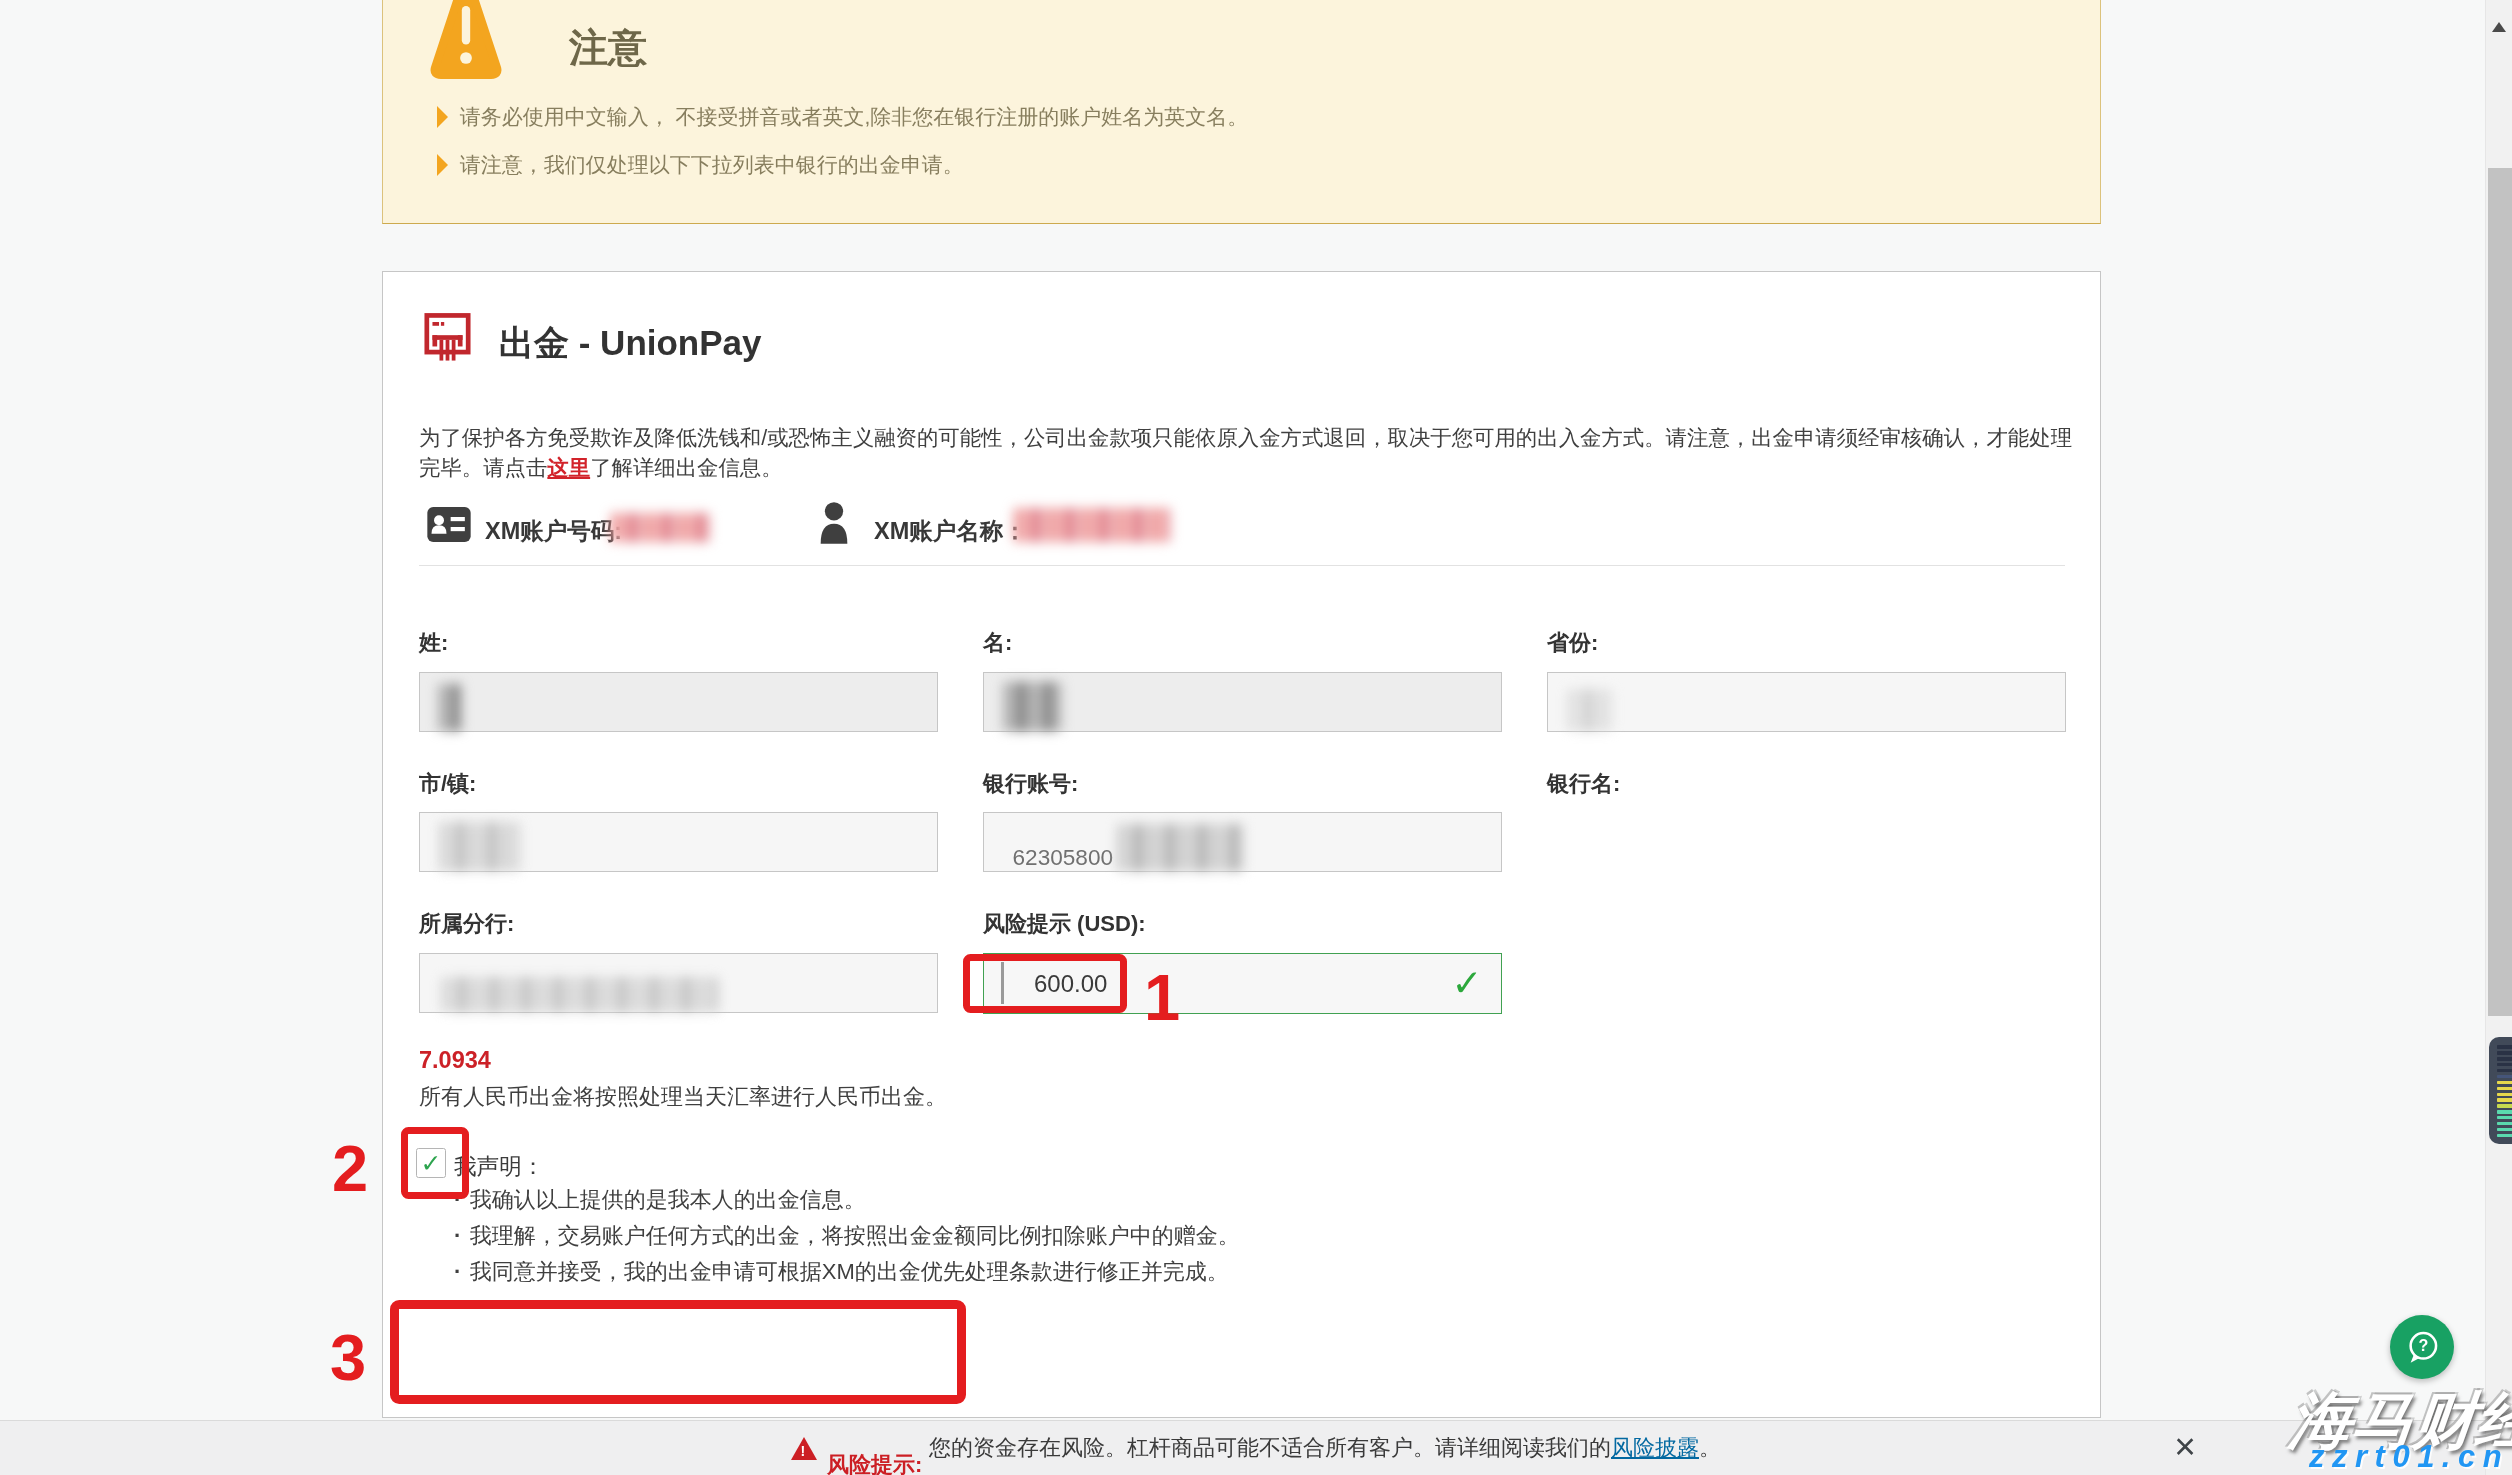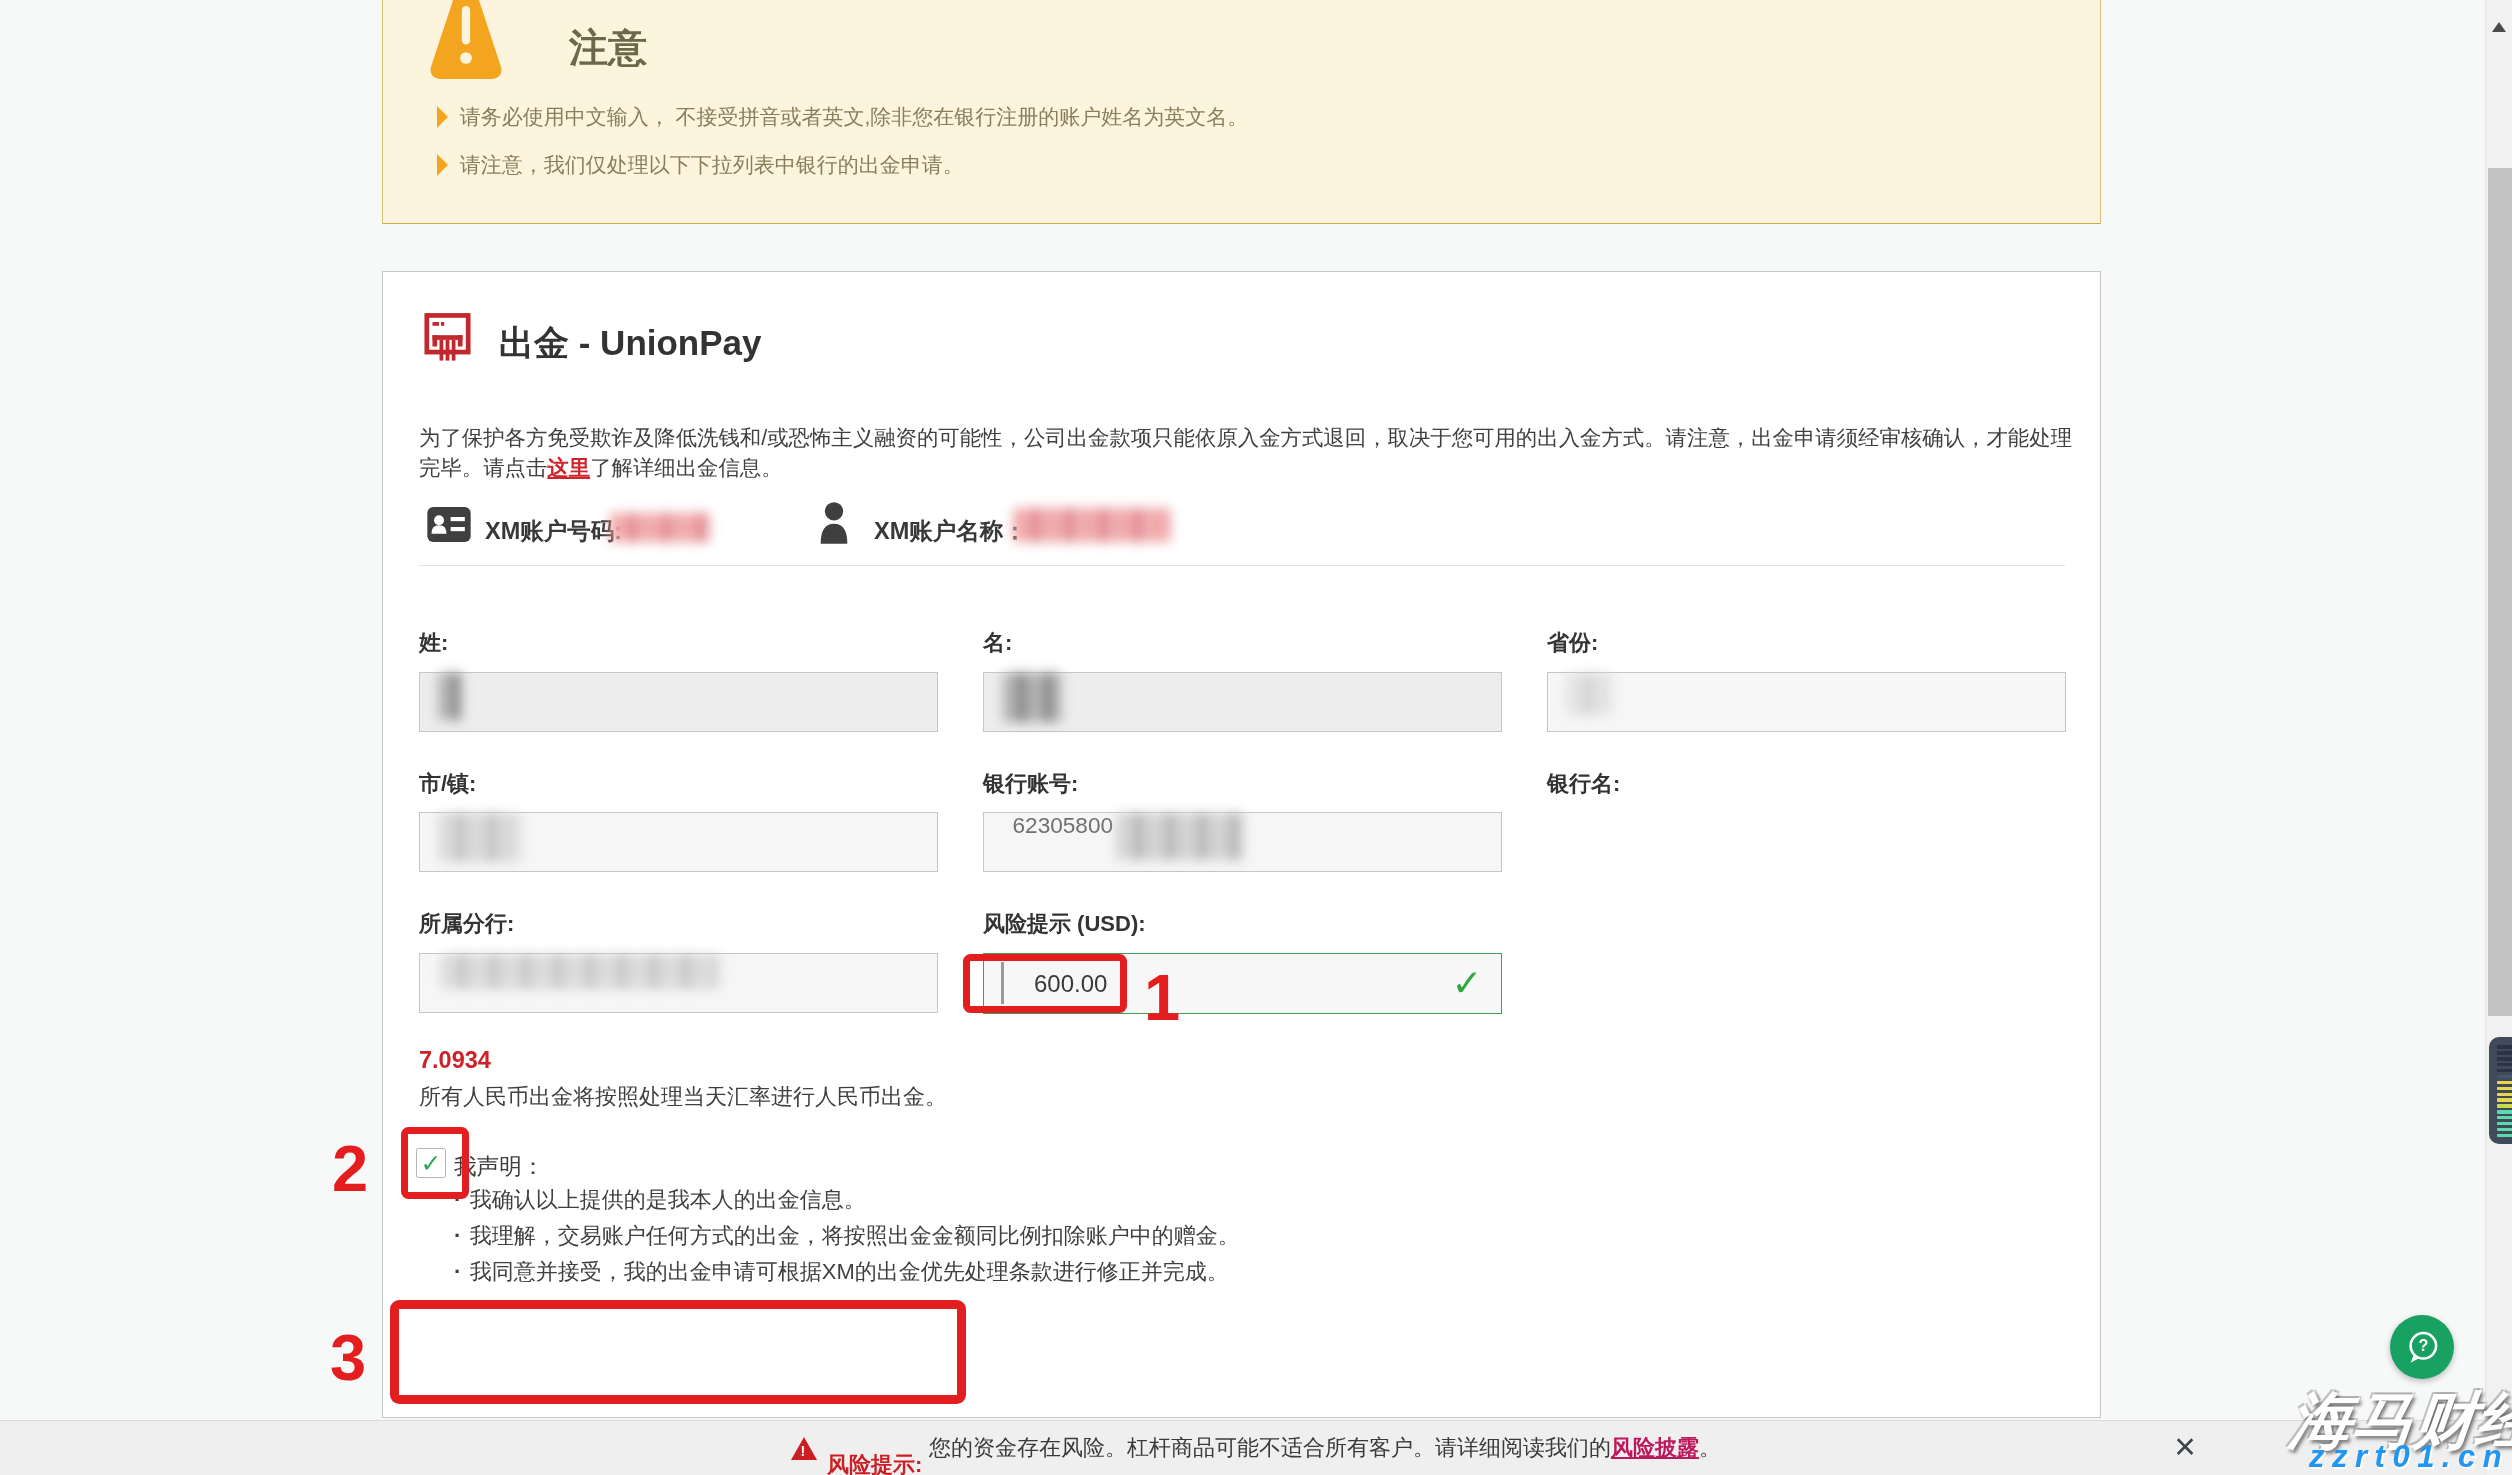--- a/index.html
+++ b/index.html
@@ -63,21 +63,21 @@
   }
   .redact.r-acct-no   { left:228px; top:241px; width:99px; height:28.5px; }
   .redact.r-acct-name { left:631px; top:236px; width:156px; height:34px; }
 
   .divider { position:absolute; left:36px; top:293px; width:1646px; height:0.8px; background:#e2e2e2; }
 
   .f-label { position:absolute; font-size:22px; font-weight:bold; color:#333333; }
   .f-field {
     position:absolute; width:519px; height:60px;
     border:0.8px solid #c6c6c6; background:#f6f6f6;
-    display:flex; align-items:flex-start; padding-left:28.5px;
+    display:flex; align-items:flex-end; padding-left:28.5px;
     font-size:22.6px; color:#707070;
   }
   .f-field.dk { background:#ededed; }
   .c1 { left:36px; } .c2 { left:600px; } .c3 { left:1164px; }
   .lr1 { top:356px; } .fr1 { top:400px; }
   .lr2 { top:497px; } .fr2 { top:540px; }
   .lr3 { top:637px; } .fr3 { top:681px; }
 
   .redact.in-field { position:relative; display:inline-block; flex:none; }
   .r-lastname  { width:22px;  height:47px; margin-left:-10px; }
@@ -138,21 +138,21 @@
     position:absolute; left:0; top:1420px; width:2512px; height:55px;
     background:#efeff0; border-top:0.8px solid #dadada;
     display:flex; align-items:center; justify-content:center;
   }
   .footer .risk-icon { position:relative; width:0; height:0; margin-right:10px;
     border-left:13.4px solid transparent; border-right:13.4px solid transparent;
     border-bottom:23.5px solid #cc1f24; }
   .footer .risk-icon span { position:absolute; left:-3.4px; top:6.7px; color:#fff; font-size:14.2px; font-weight:bold; }
   .footer .t { font-size:22px; color:#3a3a3a;text-align:center; }
   .footer .risk-label { color:#cc1f24; font-weight:bold; margin-right:6.7px; font-size:22px;margin-top:33px; }
-  .footer .risk-link { font-weight:bold; text-decoration:underline; cursor:pointer; color:#be185d; }
+  .footer .risk-link { font-weight:normal; text-decoration:underline; cursor:pointer; color:#0369a1; }
   .footer-close {
     position:absolute; left:2160px; top:1422px; width:50px; height:50px;
     font-size:37px; color:#3f4448; background:none; border:none; cursor:pointer;
     display:flex; align-items:center; justify-content:center;
     font-family:"Liberation Sans","DejaVu Sans",sans-serif;
   }
 
   
   .scrollbar-track { position:absolute; left:2485px; top:0; width:28px; height:1475px; background:#f1f1f1; border-left:0.8px solid #e6e6e6; }
   .scrollbar-up { position:absolute; left:5.9px; top:22px; width:0; height:0;

